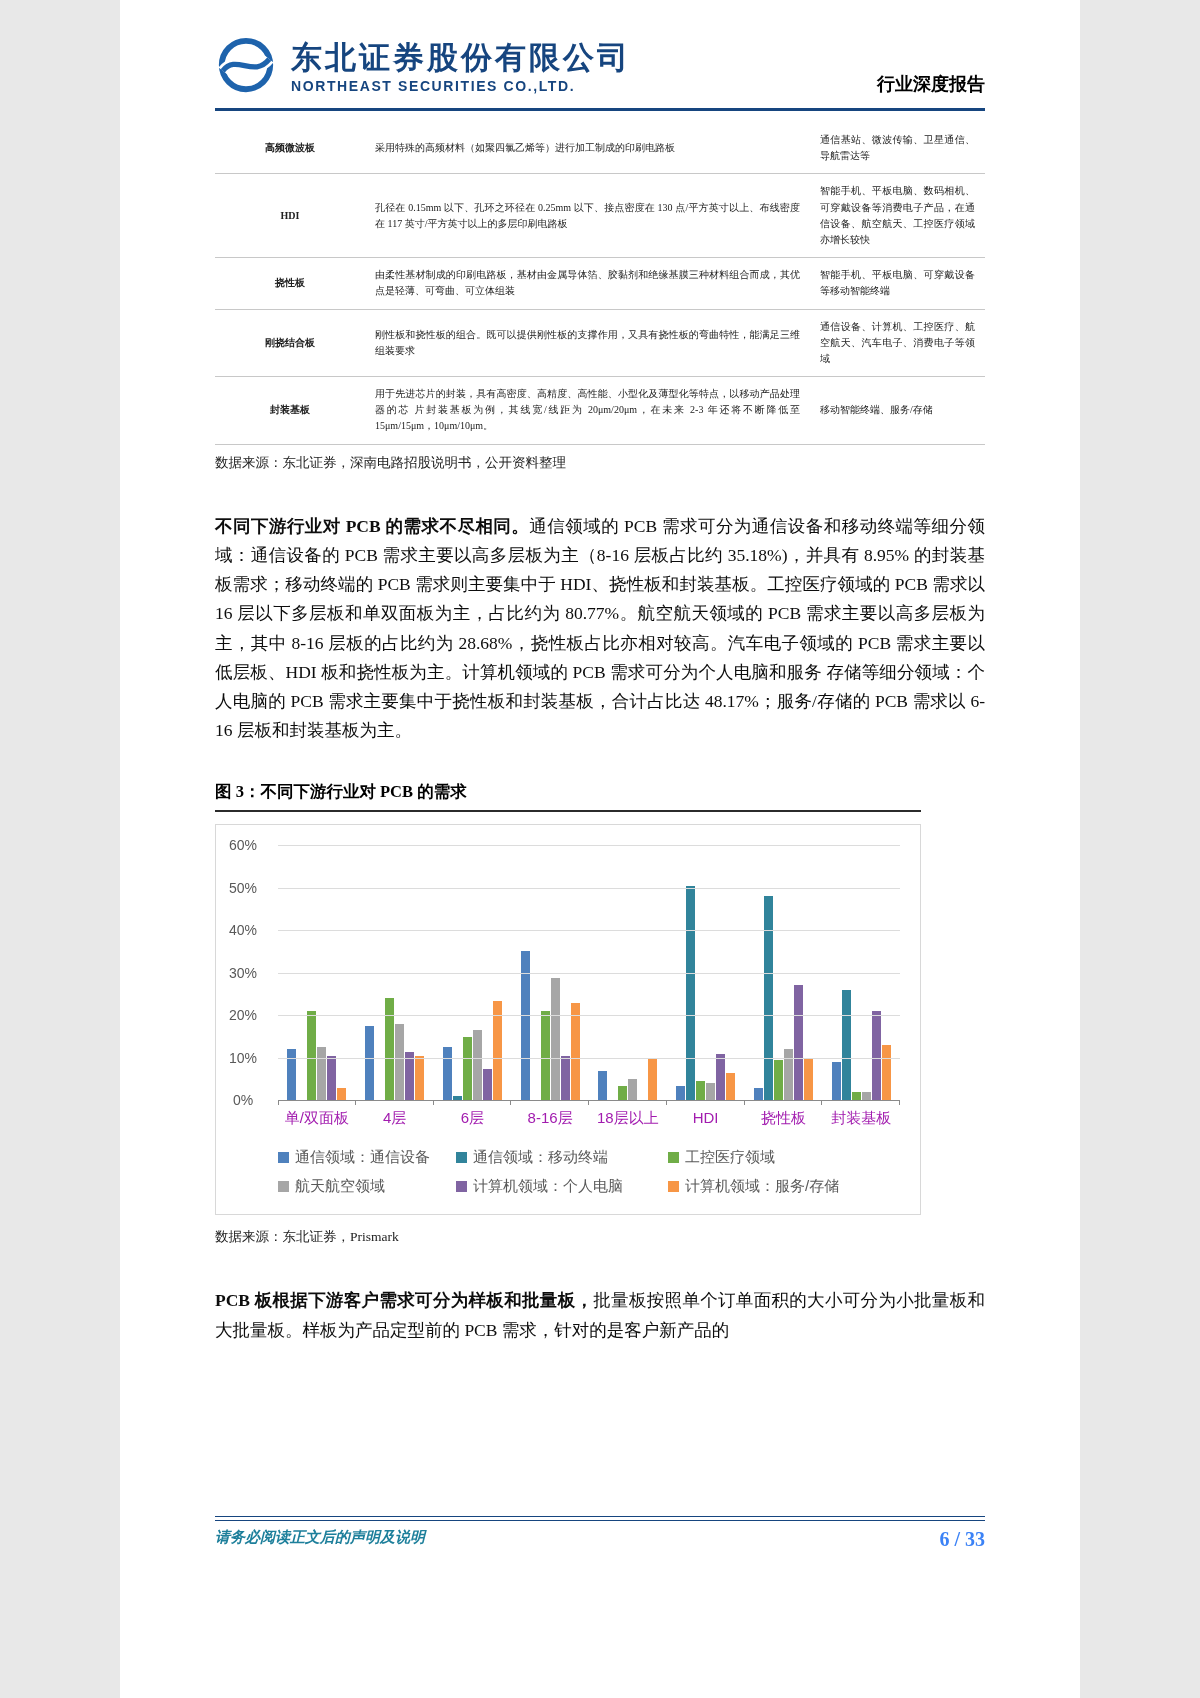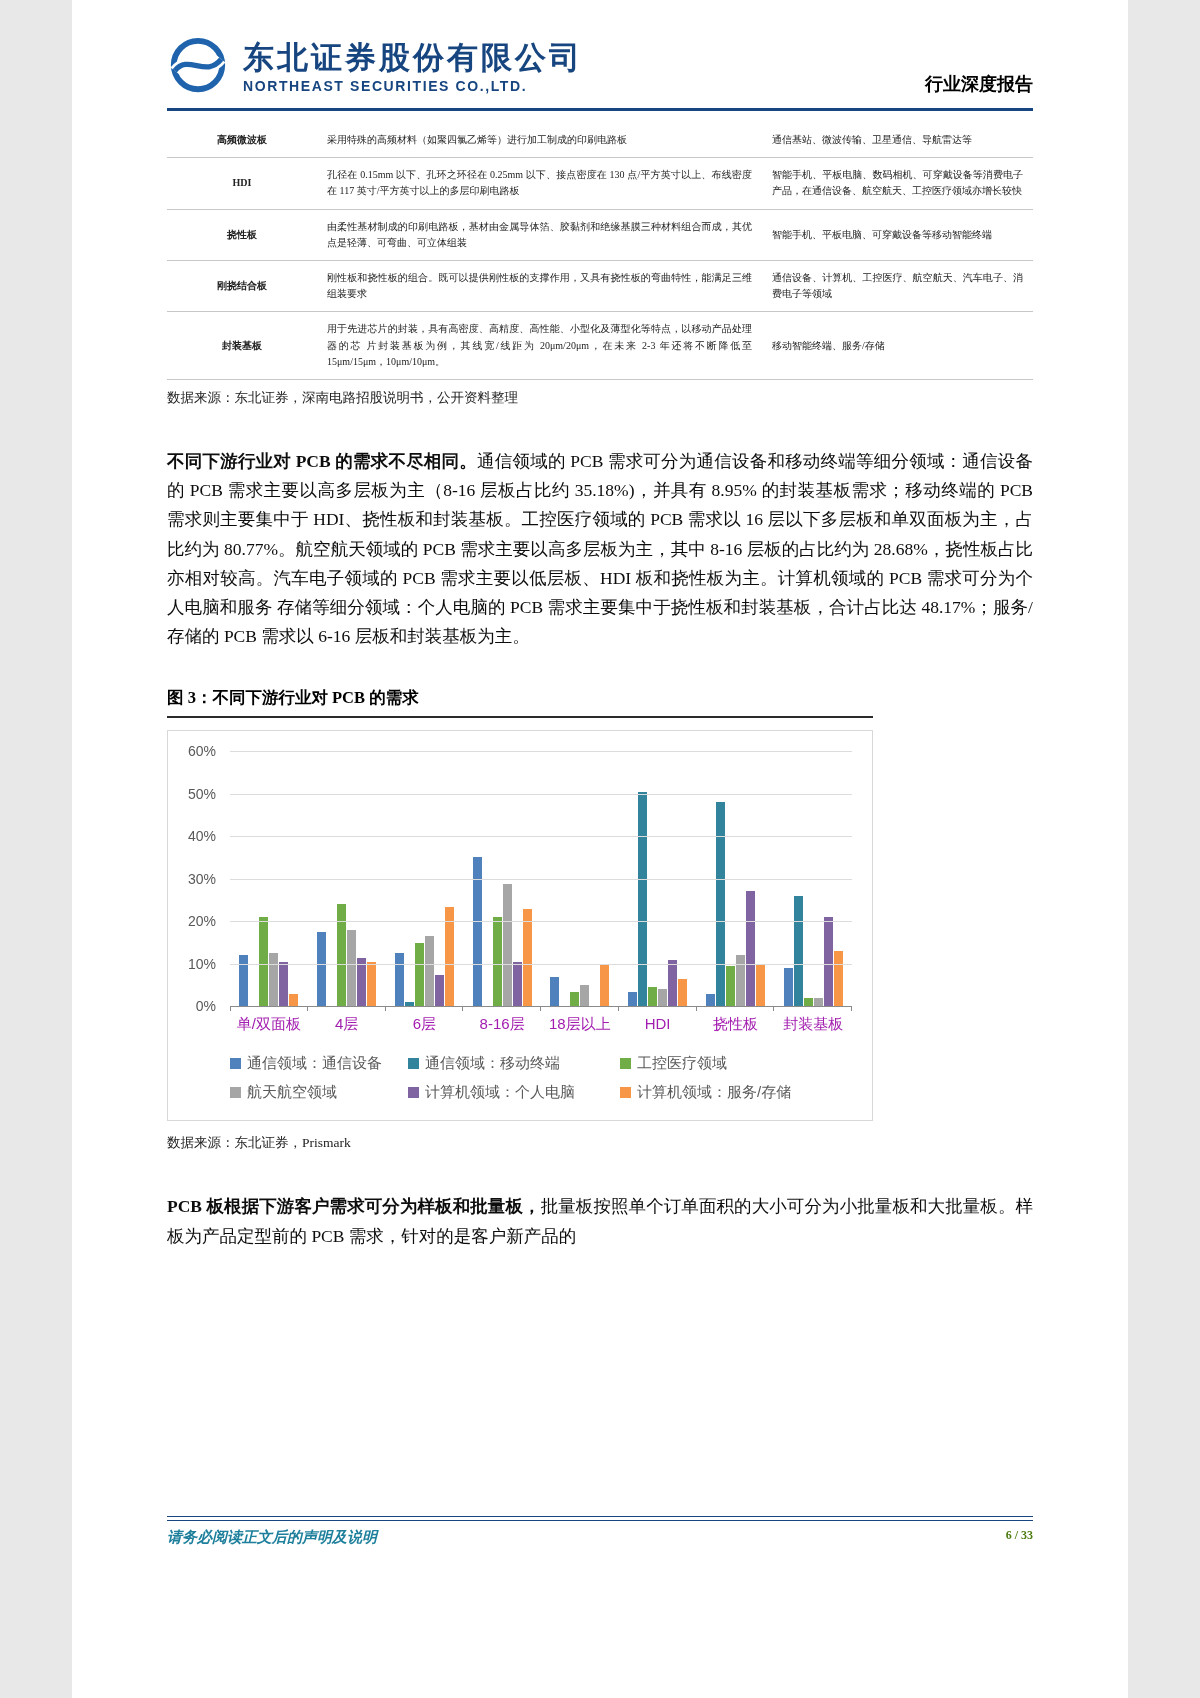--- a/index.html
+++ b/index.html
@@ -1,16 +1,16 @@
 <!DOCTYPE html>
 <html><head>
 <meta charset="utf-8">
 <style>
   html,body{margin:0;padding:0;background:#e8e8e8;}
-  .page{width:1056px;height:1698px;background:#ffffff;position:relative;margin:0 auto;
+  .page{width:960px;height:1698px;background:#ffffff;position:relative;margin:0 auto;
         font-family:"Liberation Serif", serif;color:#111;box-sizing:border-box;overflow:hidden;}
   .content{padding:34px 95px 0 95px;}
 
   
   .header{display:flex;justify-content:space-between;align-items:flex-end;}
   .logo-row{display:flex;align-items:center;gap:14px;}
   .company{display:flex;flex-direction:column;}
   .company-cn{font-size:31px;font-weight:bold;color:#16457f;letter-spacing:3px;line-height:1.15;
               font-family:"Liberation Sans", sans-serif;}
   .company-en{font-size:14px;font-weight:bold;color:#16457f;letter-spacing:1.6px;margin-top:3px;
@@ -33,42 +33,42 @@
 
   
   .figure{width:706px;margin-top:36px;}
   .fig-title{font-size:16.5px;font-weight:bold;color:#000;padding-bottom:7px;border-bottom:2px solid #2b2b2b;}
   .chart-box{border:1px solid #d8d8d8;margin-top:12px;padding:20px 14px 12px 14px;box-sizing:border-box;}
   .chart-area{position:relative;margin-left:48px;margin-right:6px;}
   #plot{position:relative;height:255px;overflow:visible;}
   .gridline{position:absolute;left:0;right:0;height:1px;background:#dcdcdc;}
   .gridline.axis{background:#8a8a8a;}
   #yaxis{position:absolute;left:-48px;top:0;width:42px;height:255px;}
-  .ytick{position:absolute;right:8px;font-size:14px;color:#595959;width:42px;text-align:right;
+  .ytick{position:absolute;right:8px;font-size:14px;color:#595959;width:42px;text-align:center;
          font-family:"Liberation Sans", sans-serif;}
   #groups{position:absolute;left:0;right:0;top:0;bottom:0;display:flex;overflow:visible;}
   .group{flex:1;display:flex;justify-content:center;align-items:flex-end;position:relative;}
   .group::after{content:"";position:absolute;right:0;bottom:-5px;height:5px;border-right:1px solid #8a8a8a;}
   .group:first-child::before{content:"";position:absolute;left:0;bottom:-5px;height:5px;border-left:1px solid #8a8a8a;}
   .bars{display:flex;align-items:flex-end;gap:1px;height:100%;}
   .bar{width:9px;}
   #xlabels{display:flex;margin:9px 6px 0 48px;}
   .xtick{flex:1;text-align:center;font-size:15px;color:#a21caf;font-family:Liberation Sans, sans-serif;}
   #legend{margin:20px 0 6px 48px;display:grid;grid-template-columns:178px 212px auto;row-gap:10px;
           font-size:15px;color:#595959;font-family:"Liberation Sans", sans-serif;}
   .legend-item{display:flex;align-items:center;text-align:right;}
   .swatch{display:inline-block;width:11px;height:11px;margin-right:6px;flex:0 0 auto;}
   .fig-source{margin-top:13px;font-size:13.5px;color:#222;}
 
   
   .footer{position:absolute;left:95px;right:95px;top:1496px;margin-top:20px;}
   .footer-rule{height:3px;border-top:1px solid #16457f;border-bottom:1px solid #16457f;}
   .footer-row{display:flex;justify-content:space-between;margin-top:7px;}
   .disclaimer{color:#1d7f9b;font-weight:bold;font-style:italic;font-size:15px;}
-  .page-num{color:#4d7c0f;font-weight:bold;font-size:12px;font-family:"Liberation Serif", serif;}
+  .page-num{color:#3b82f6;font-weight:bold;font-size:20px;font-family:"Liberation Serif", serif;}
 </style>
 </head>
 <body>
 
 <div class="page">
   <div class="content">
 
     <div class="header">
       <div class="logo-row">
         <span>

